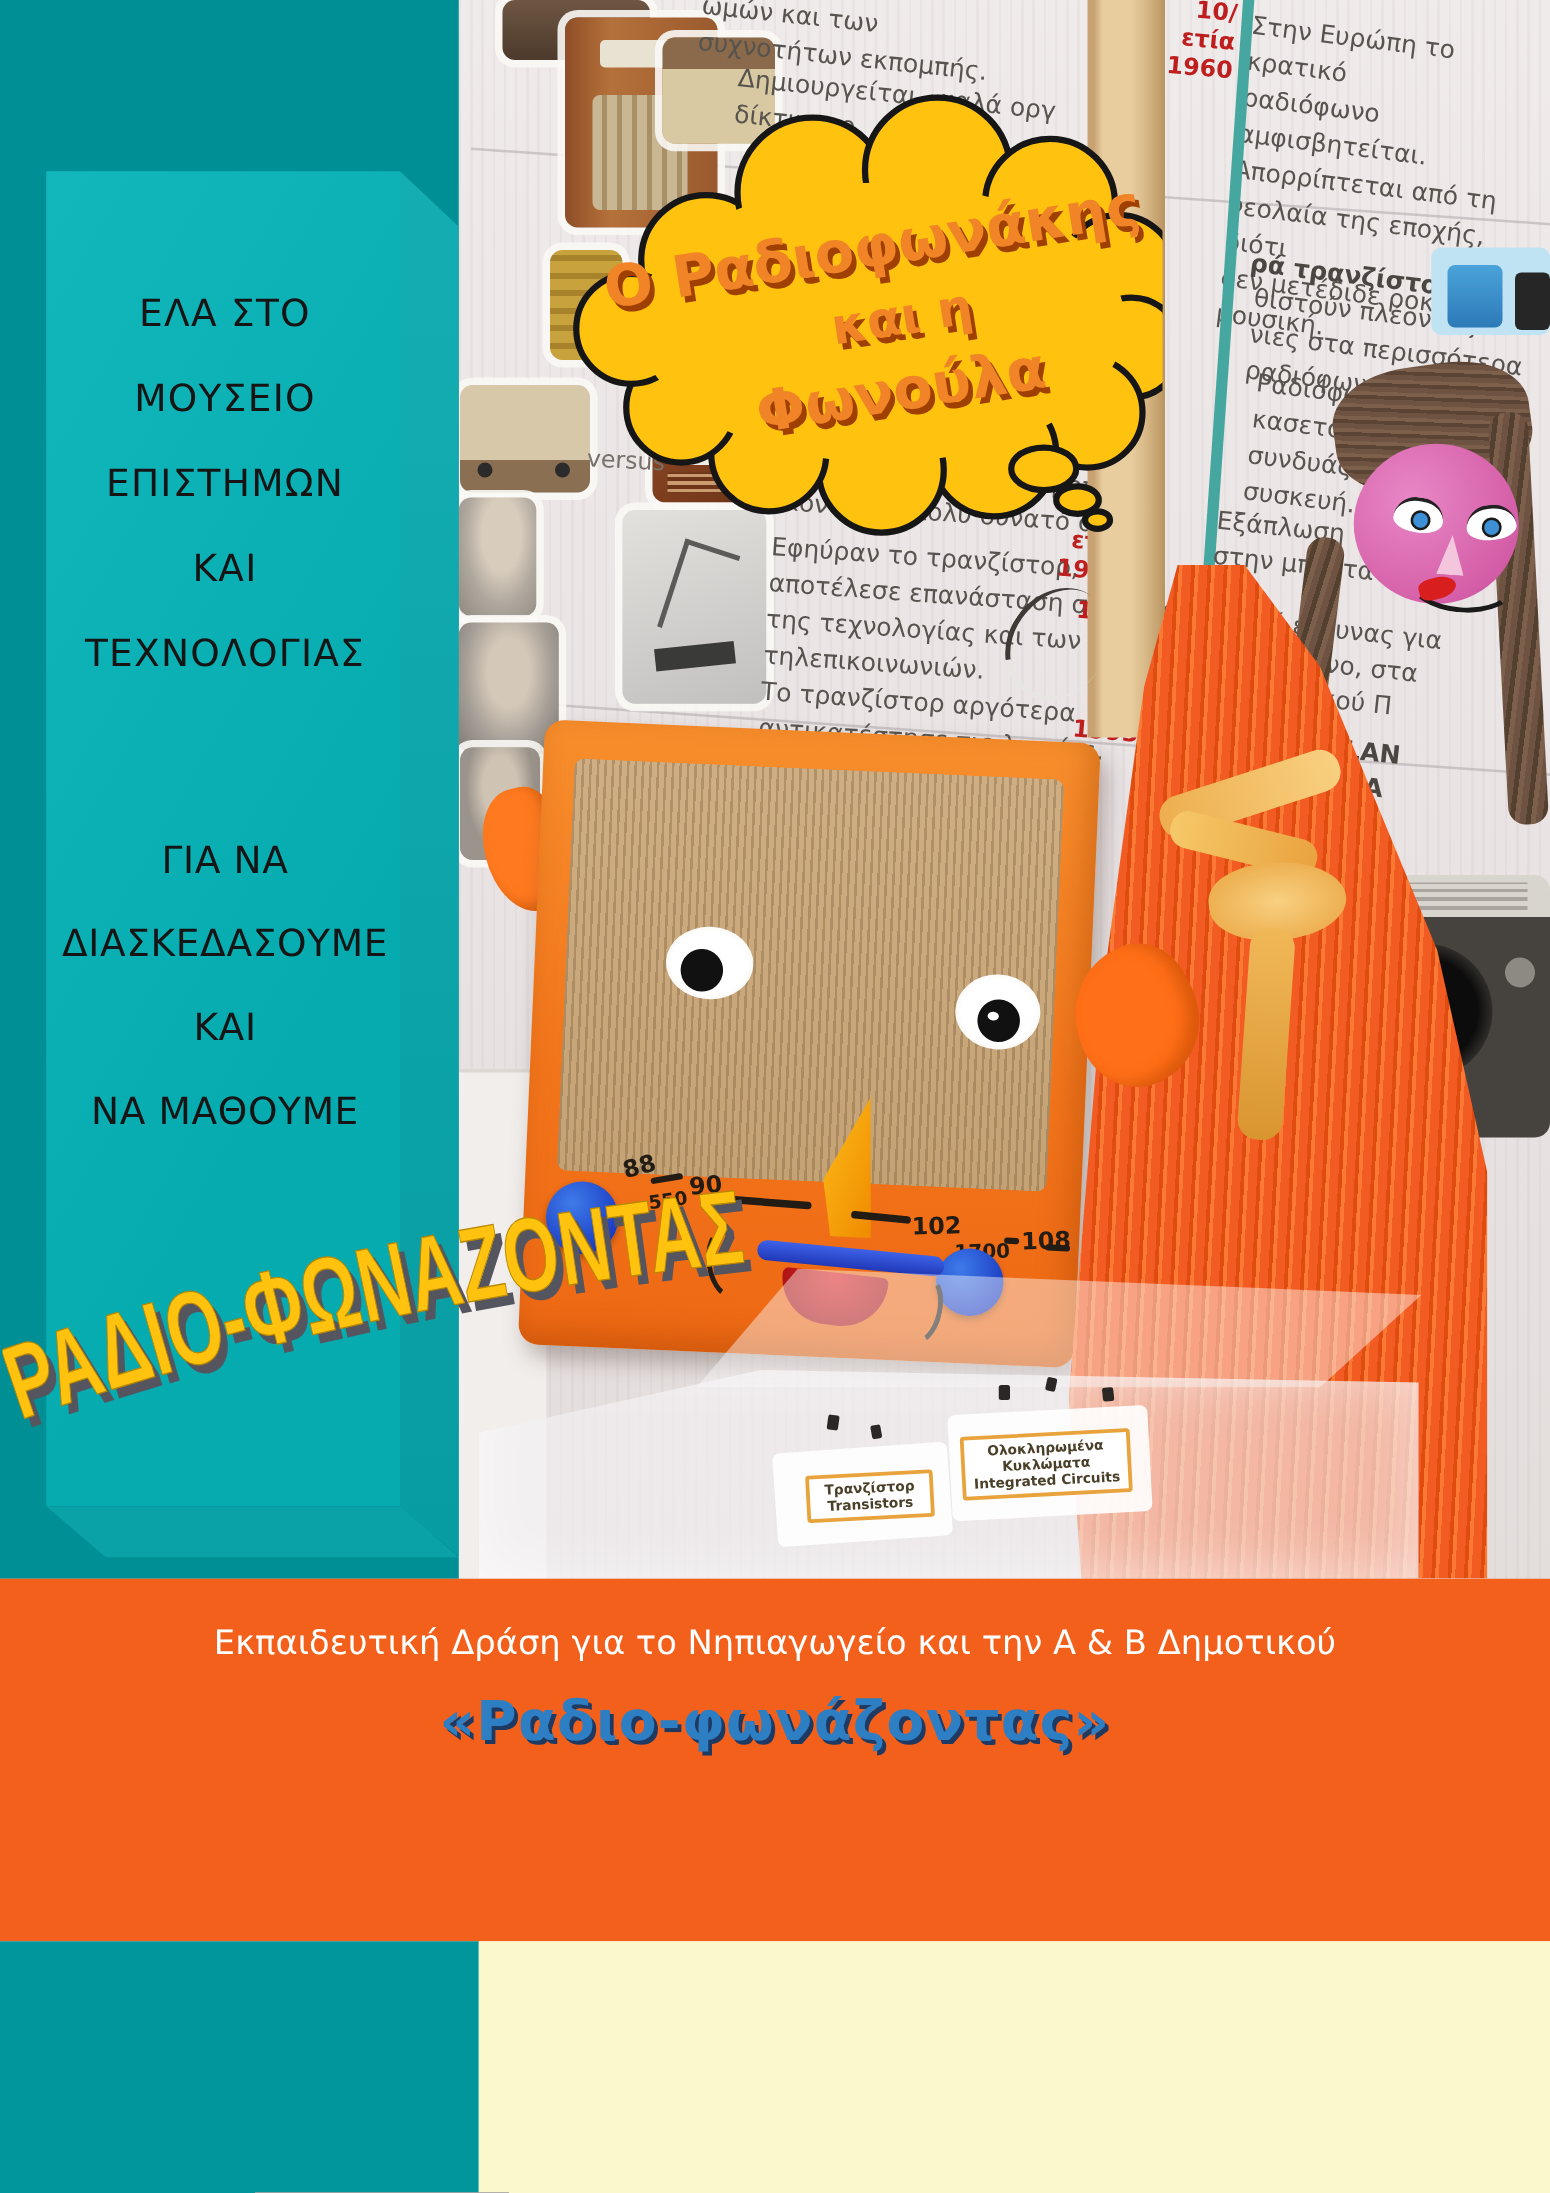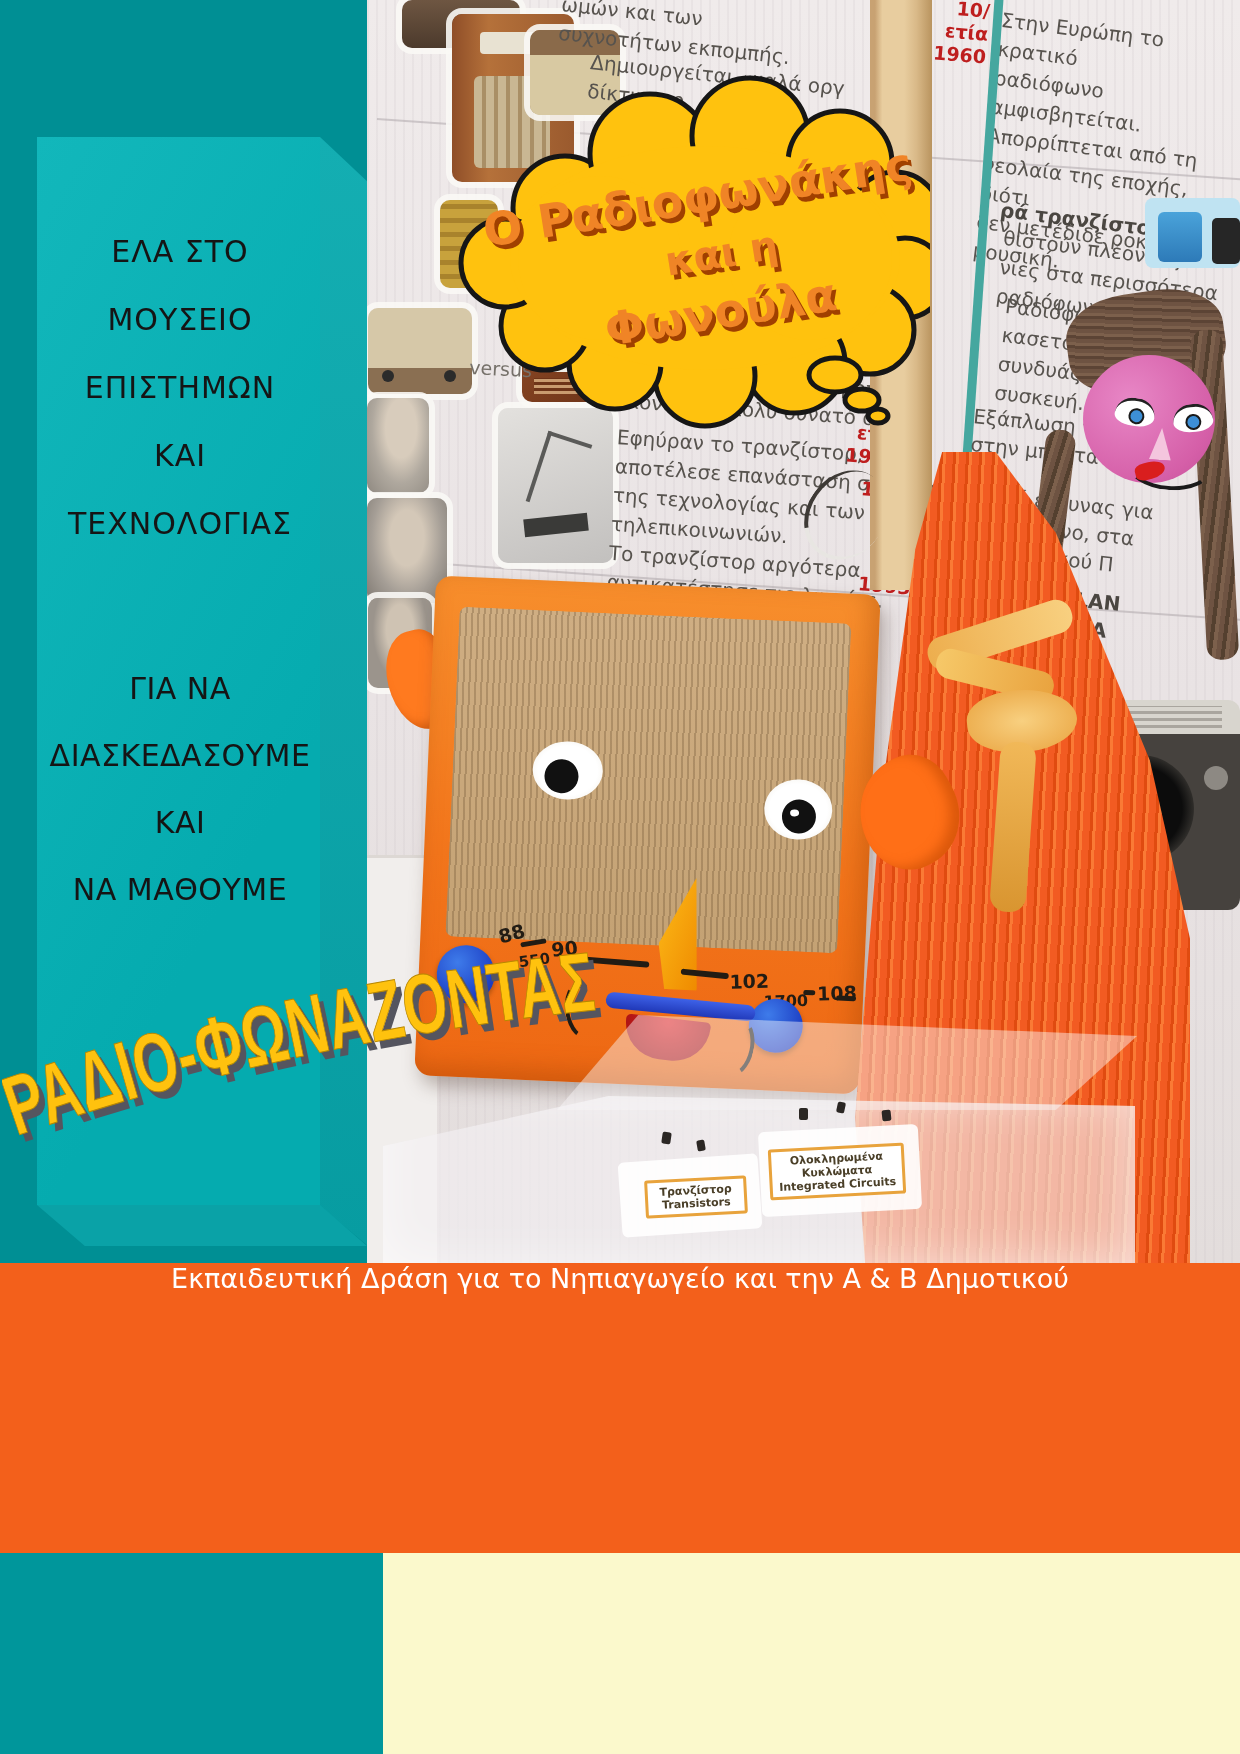--- a/index.html
+++ b/index.html
@@ -41,21 +41,21 @@
   .braid{position:absolute;background:repeating-linear-gradient(100deg,#6E5342 0 5px,#54402F 5px 9px,#7C604C 9px 13px);border-radius:14px;transform-origin:top center;}
   
   .label-card{position:absolute;background:#fff;border:3px solid #E8A33C;border-radius:3px;color:#4a3f28;font-weight:bold;font-size:11px;line-height:13px;text-align:center;padding:3px 4px;}
   .comp{position:absolute;background:#2b2724;border-radius:2px;}
   
   .orange-band{position:absolute;left:0;top:1263px;width:1240px;height:290px;background:#F3601B;color:#fff;text-align:center;}
   .cream{position:absolute;left:383px;top:1553px;width:857px;height:201px;background:#FBF9CC;}
   .teal-bottom{position:absolute;left:0;top:1553px;width:383px;height:201px;background:#00969B;}
   .band-t1{font-size:40px;font-weight:bold;margin-top:20px;}
   .band-t2{font-size:40px;font-weight:bold;margin-top:16px;}
-  .band-sub{font-size:27px;}
+  .band-sub{font-size:27px;margin-top:36px;}
   .band-prog{font-size:44px;font-weight:bold;color:#2E7EC4;text-shadow:3px 3px 0 #1E3A63;margin-top:22px;letter-spacing:1px;}
   .contact{position:absolute;right:74px;top:1558px;text-align:right;color:#121212;font-weight:bold;font-size:27px;line-height:40px;}
   .versus{position:absolute;color:#76716A;font-size:19px;transform-origin:left top;}
 </style>
 </head>
 <body>
 
 <div id="poster">
 
   <div class="photo">
@@ -232,18 +232,19 @@
     <text transform="translate(6,7)" font-family="Liberation Sans, DejaVu Sans, sans-serif" font-weight="bold" font-size="84" fill="#55555F">
       <textPath href="#waPath" textLength="596" lengthAdjust="spacingAndGlyphs">ΡΑΔΙΟ-ΦΩΝΑΖΟΝΤΑΣ</textPath>
     </text>
     <text font-family="Liberation Sans, DejaVu Sans, sans-serif" font-weight="bold" font-size="84" fill="#FFC20E" stroke="#B88700" stroke-width="1">
       <textPath href="#waPath" textLength="596" lengthAdjust="spacingAndGlyphs">ΡΑΔΙΟ-ΦΩΝΑΖΟΝΤΑΣ</textPath>
     </text>
   </svg>
 
   <div class="orange-band">
     <div class="band-sub">Εκπαιδευτική Δράση για το Νηπιαγωγείο και την Α &amp; Β Δημοτικού</div>
+    <div class="band-prog">«Ραδιο-φωνάζοντας»</div>
   </div>
 
   <div class="teal-bottom"></div>
   <div class="cream"></div>
 
 </div>
 
 </body></html>

